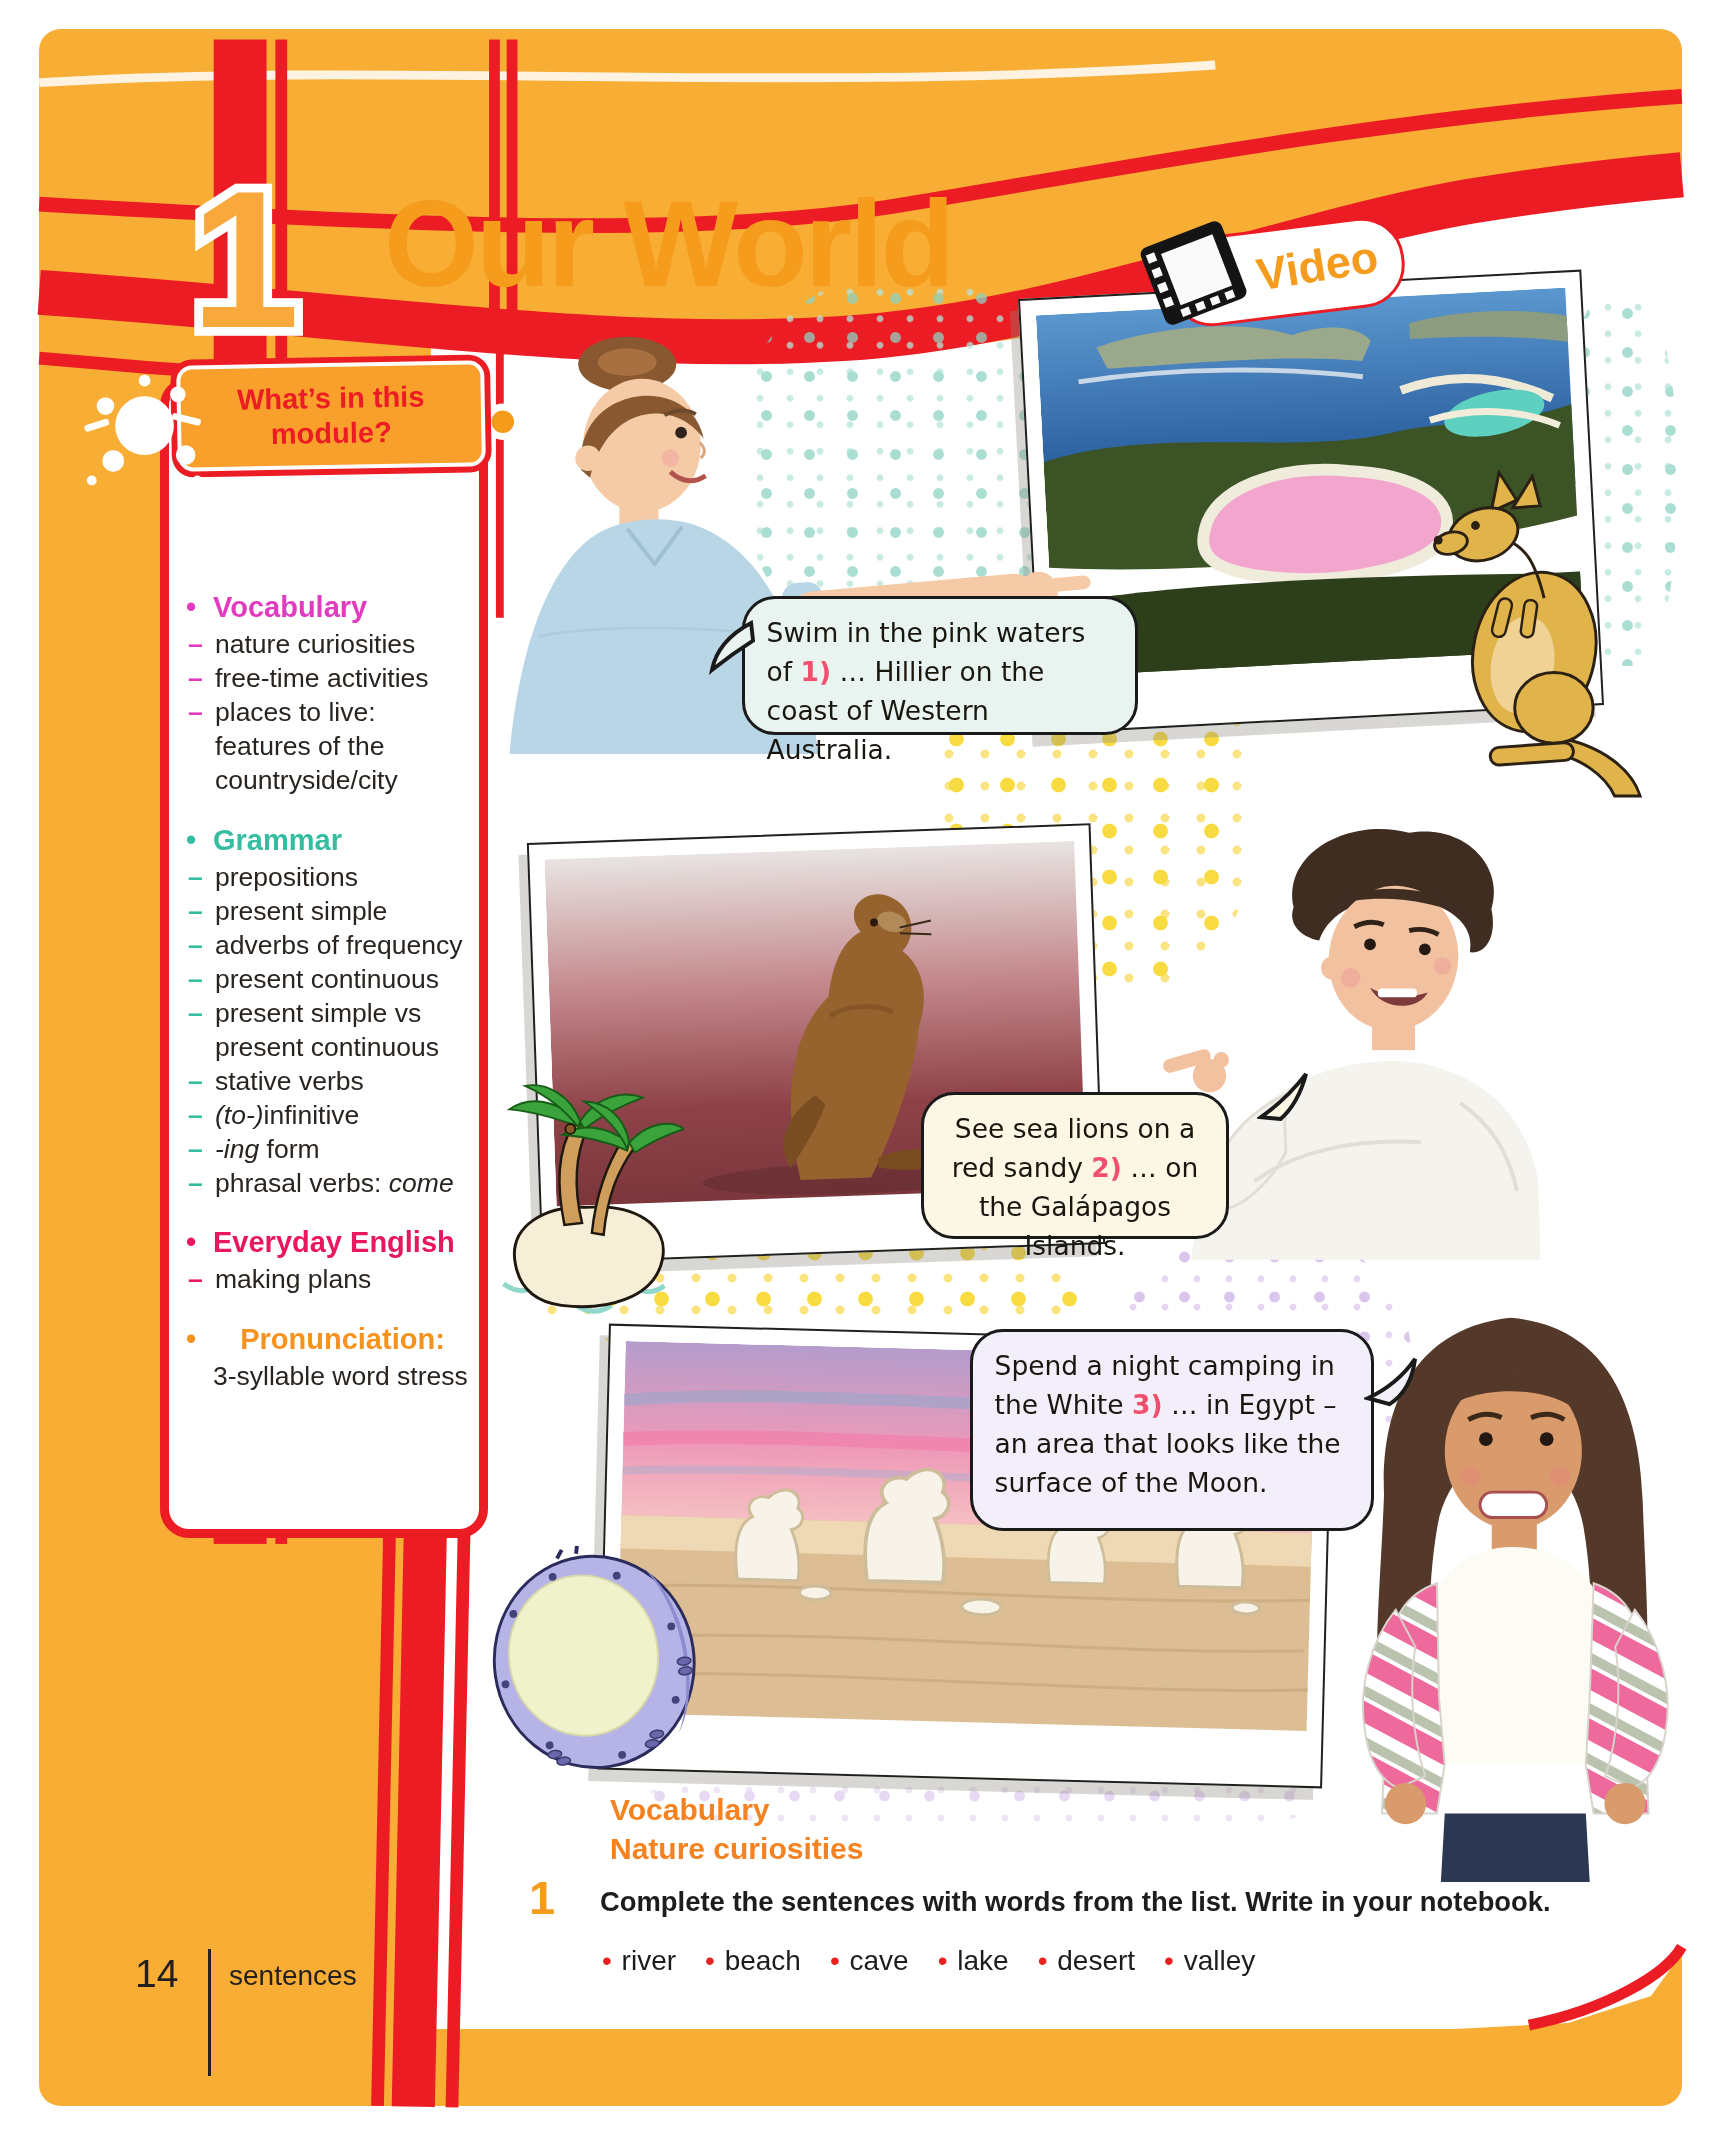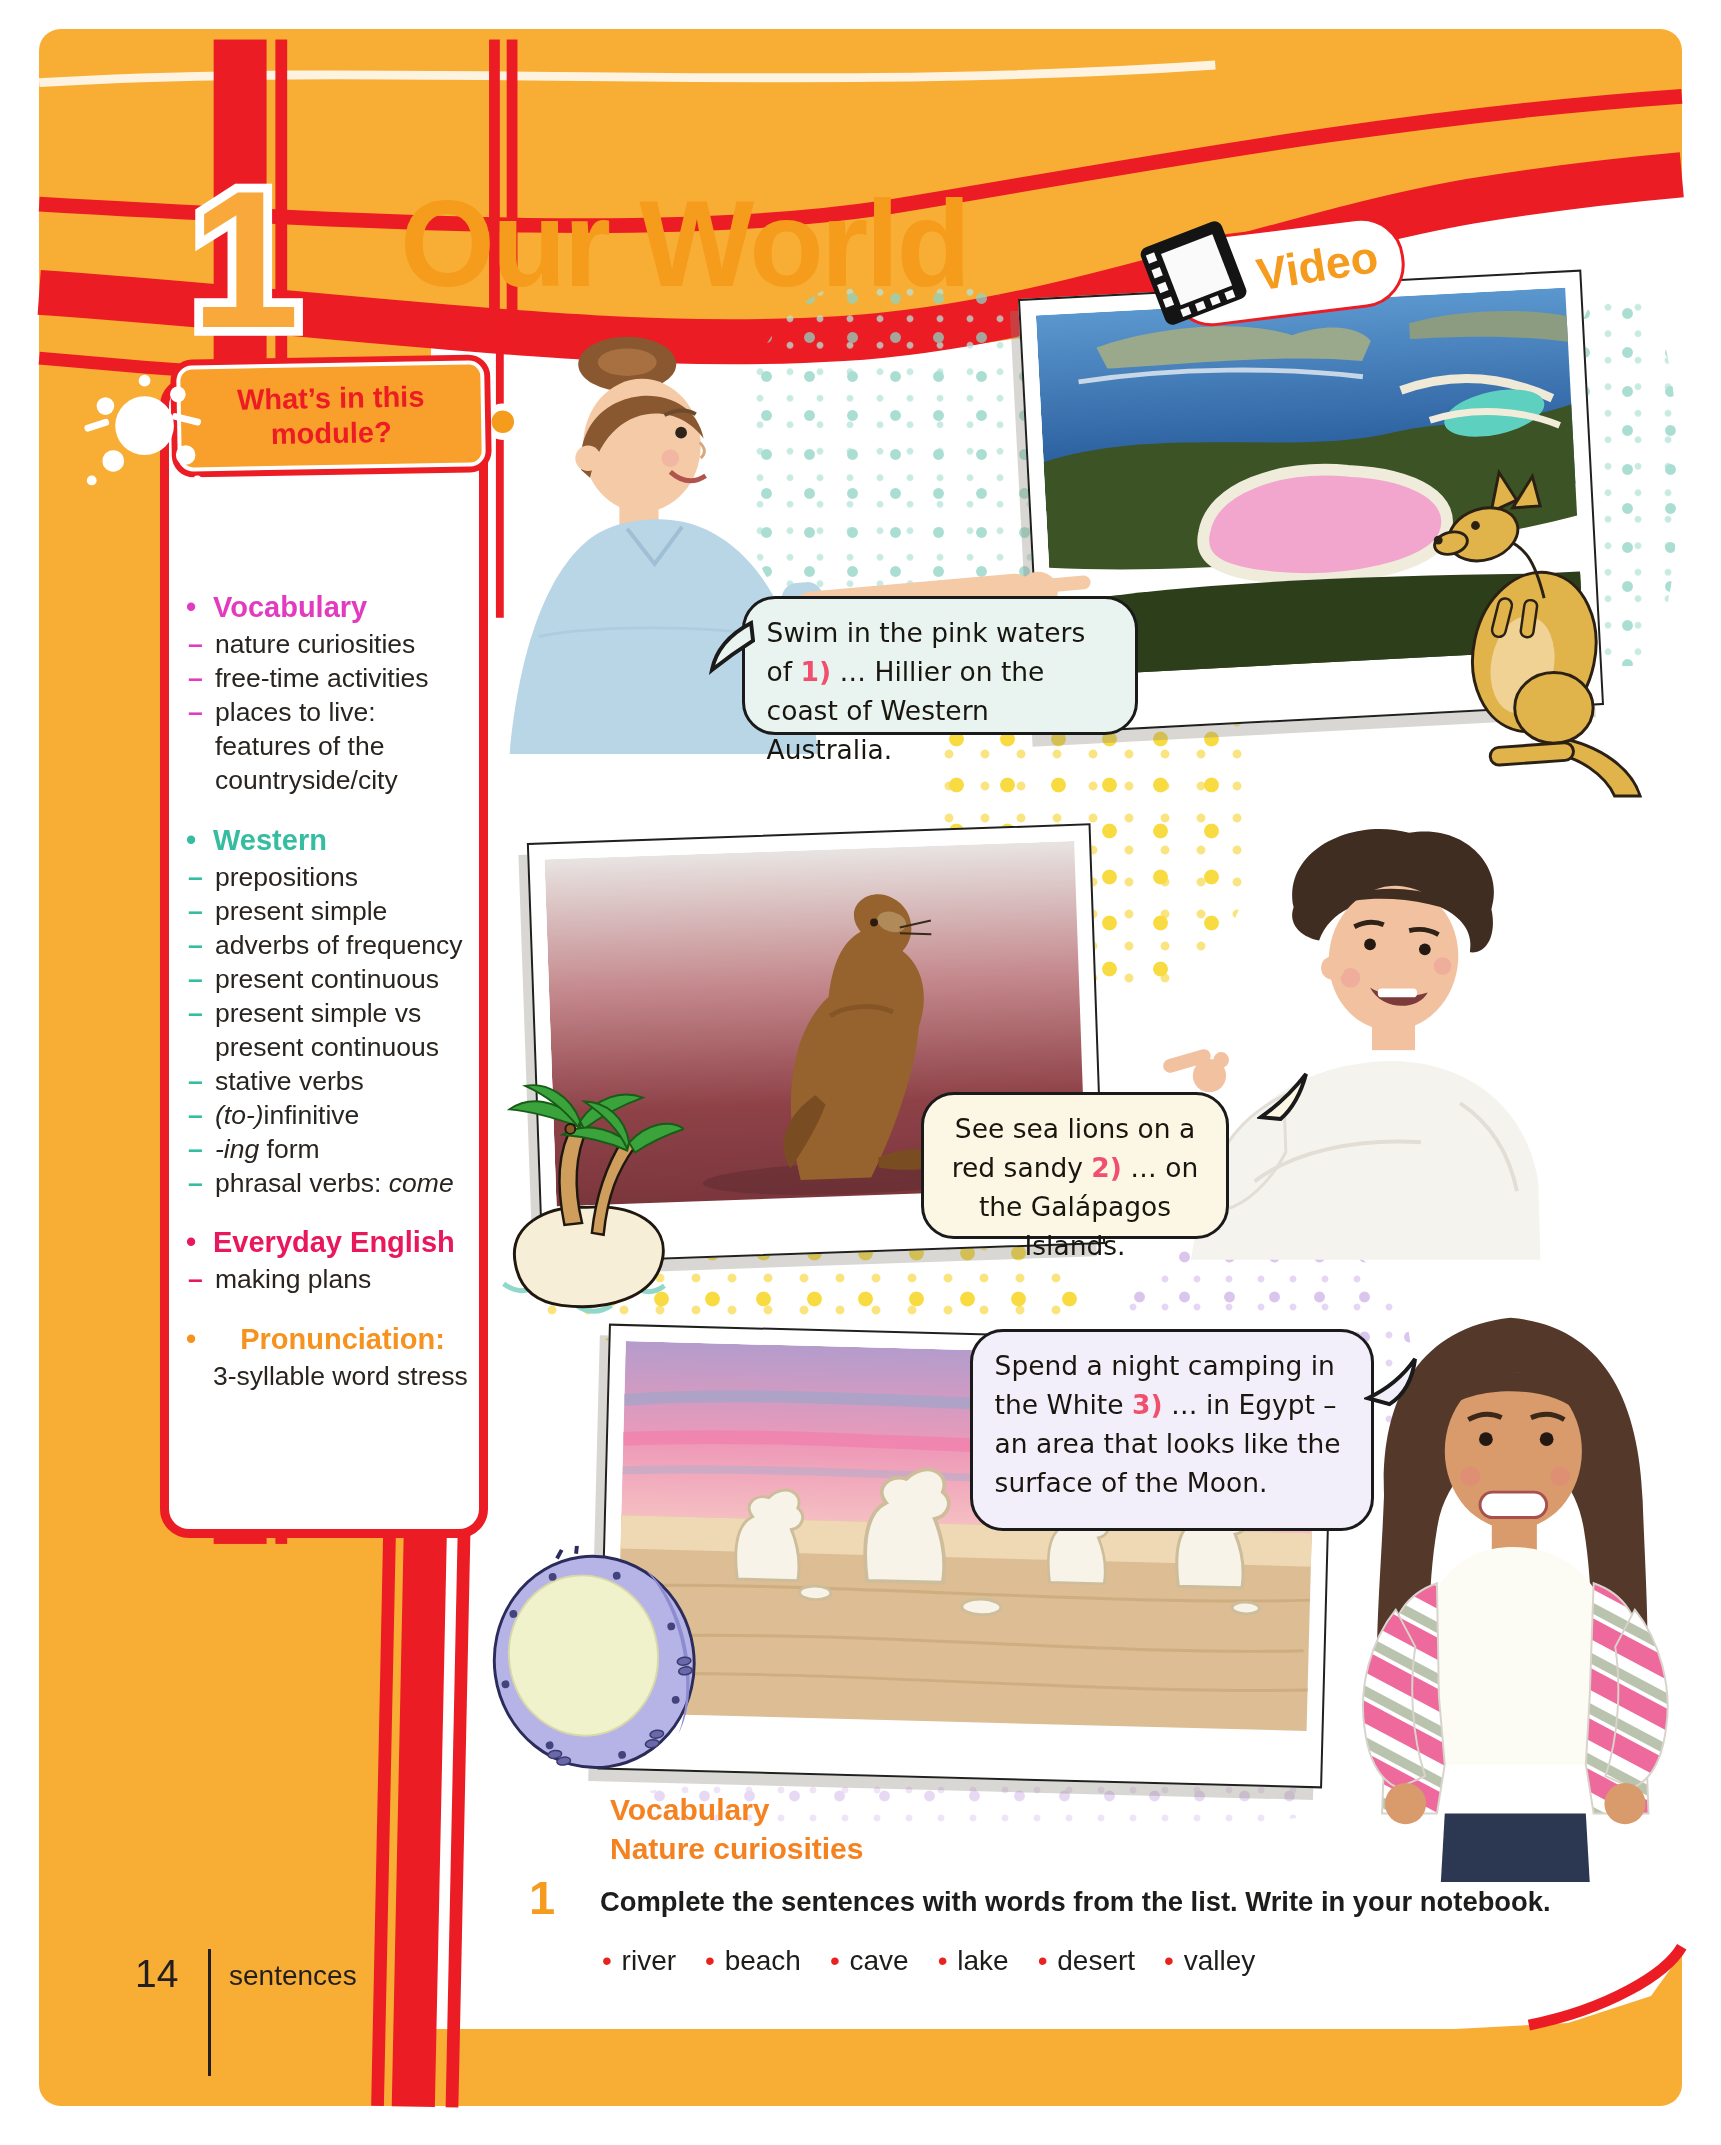--- a/index.html
+++ b/index.html
@@ -13,21 +13,21 @@
       897px 78px,1054px 47px,1251px 29px,1251px 1786px,1220px 1829px,1137px 1856px,1024px 1862px,0px 1862px);}
   
   .dots{pointer-events:none;border-radius:40%;}
   .dots-teal{background-image:radial-gradient(circle,#8fd3c3 4.9px,transparent 5.9px),radial-gradient(circle,#b5e4da 2.9px,transparent 3.9px);
     background-size:43px 39px,30px 26.5px;opacity:.75;}
   .dots-yellow{background-image:radial-gradient(circle,#f6d51f 6.9px,transparent 7.8px),radial-gradient(circle,#f8e06a 3.9px,transparent 4.9px);
     background-size:51px 46px,36px 32px;opacity:.85;}
   .dots-purple{background-image:radial-gradient(circle,#cbade6 4.9px,transparent 5.9px),radial-gradient(circle,#ddc6ef 2.9px,transparent 3.9px);
     background-size:45px 40px,32px 28px;opacity:.7;}
   
-  .big-title{left:400px;top:174px;font-size:122px;font-weight:800;letter-spacing:-2.9px;color:#F59C1C;}
+  .big-title{left:384px;top:174px;font-size:122px;font-weight:800;letter-spacing:-2.9px;color:#F59C1C;}
   
   .video-badge{left:1168px;top:227px;width:231px;height:84px;background:#fff;border:3.9px solid #EC1C24;
     border-radius:43px;transform:rotate(-7deg);}
   .video-badge .vlabel{position:absolute;left:86px;top:13.7px;font-size:45px;font-weight:800;color:#F59B1E;transform:rotate(-2deg);}
   
   .sidebar-box{left:160px;top:377px;width:328px;height:1161px;background:#fff;border:9.8px solid #EC1C24;border-radius:29px;box-sizing:border-box;}
   .module-box{left:177px;top:363px;width:308px;height:106px;background:#F8A02B;border:4.9px solid #fff;border-radius:15.7px;
     box-shadow:0 0 0 5.9px #EC1C24;transform:rotate(-1deg);text-align:center;box-sizing:border-box;padding-top:13.7px;}
   .module-box div{font-size:29px;font-weight:800;color:#ED1C24;line-height:35px;}
   .side-list{left:182px;top:588px;width:290px;}
@@ -356,21 +356,21 @@
   </svg>
 
   <div class="abs side-list">
     <div class="sec sec-voc">
       <div class="sec-title c-voc">Vocabulary</div>
       <div class="li">nature curiosities</div>
       <div class="li">free-time activities</div>
       <div class="li">places to live: features of the countryside/city</div>
     </div>
     <div class="sec sec-gra">
-      <div class="sec-title c-gra">Western</div>
+      <div class="sec-title c-gra">Grammar</div>
       <div class="li">prepositions</div>
       <div class="li">present simple</div>
       <div class="li">adverbs of frequency</div>
       <div class="li">present continuous</div>
       <div class="li">present simple vs present continuous</div>
       <div class="li">stative verbs</div>
       <div class="li"><span class="it">(to-)</span><span>infinitive</span></div>
       <div class="li"><span class="it">-ing</span><span> form</span></div>
       <div class="li"><span>phrasal verbs: </span><span class="it">come</span></div>
     </div>

